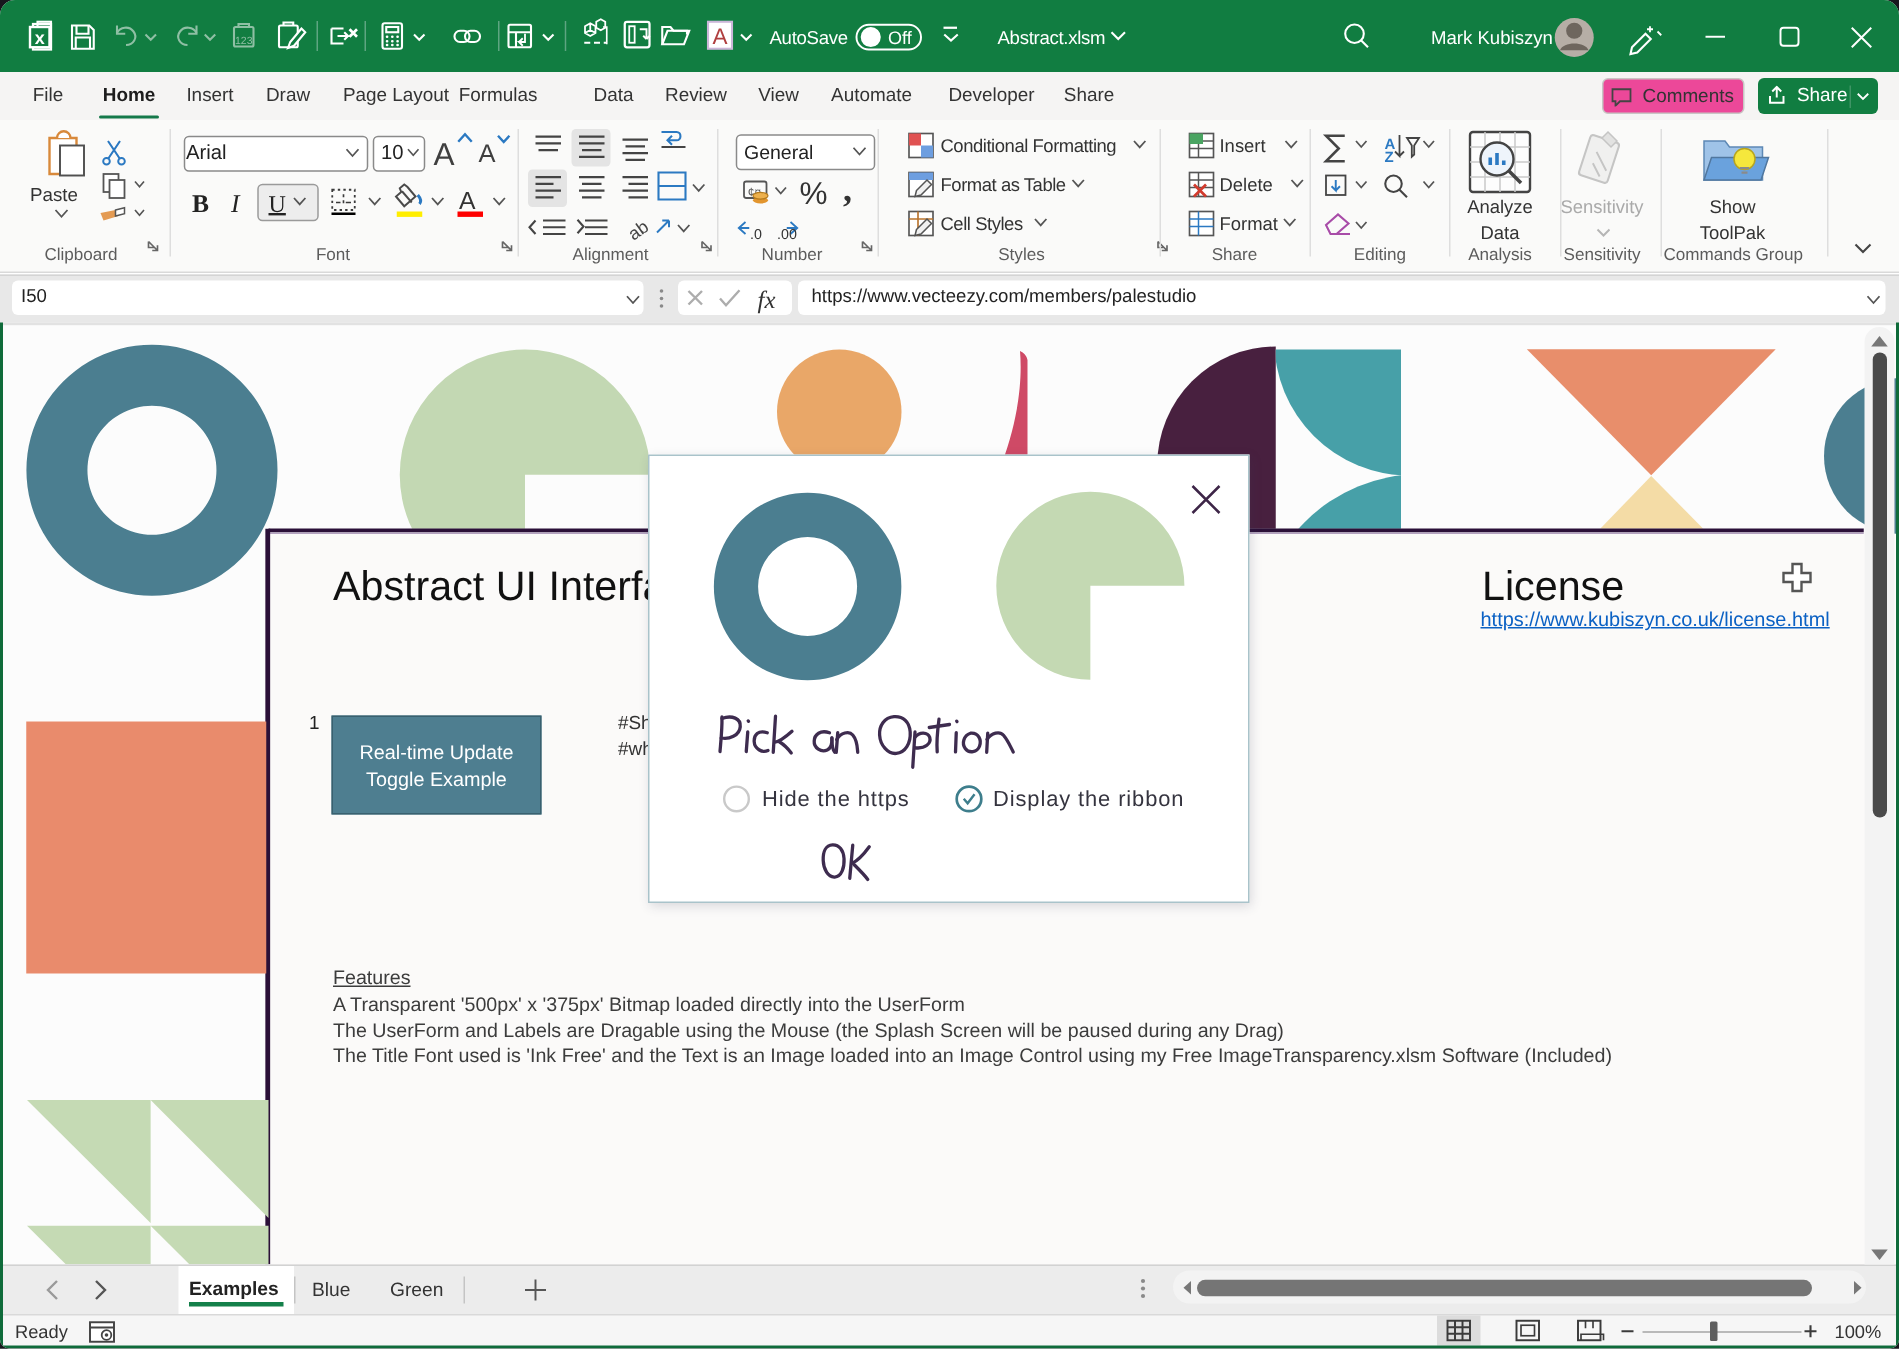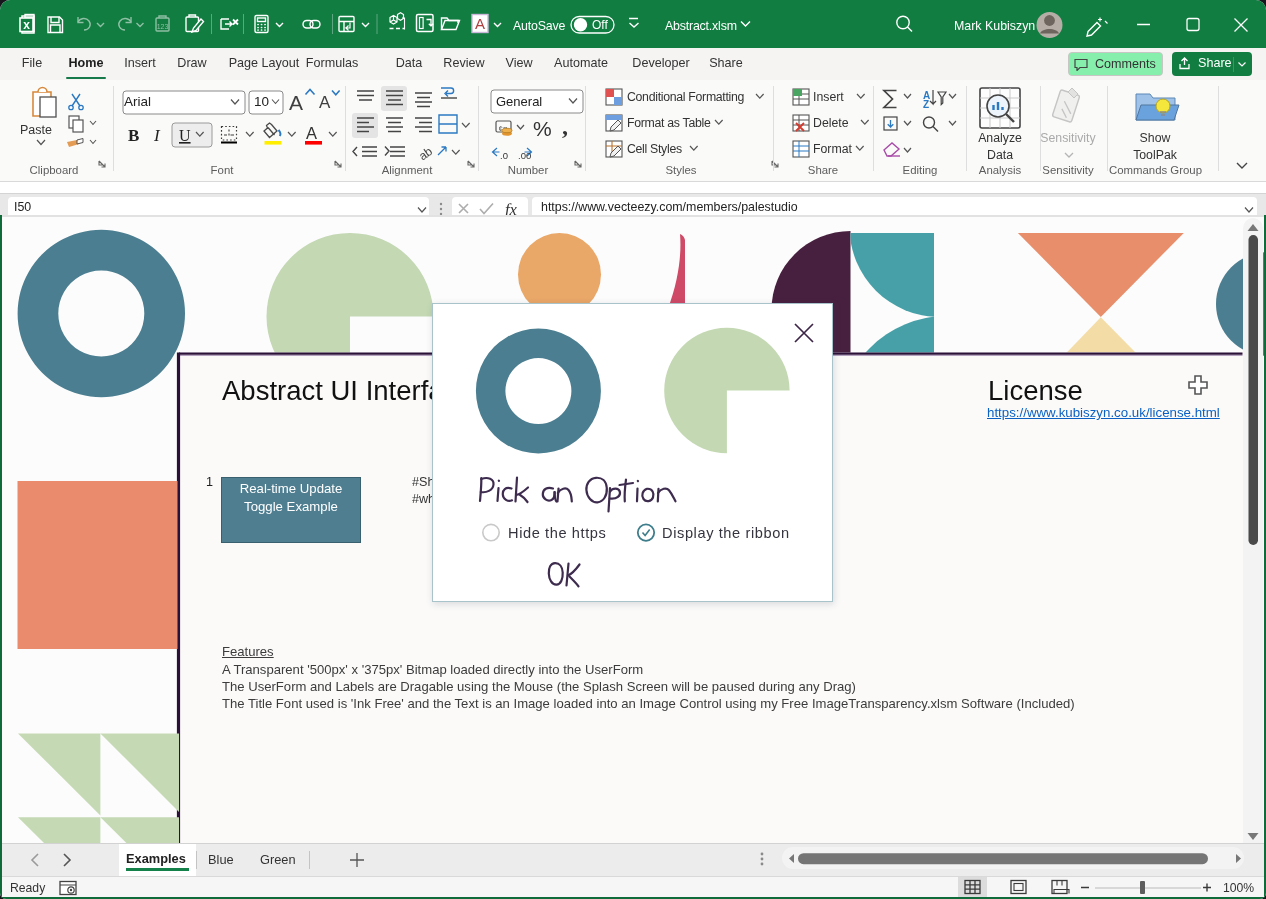--- a/index.html
+++ b/index.html
@@ -10,21 +10,21 @@
 #titlebar{position:absolute;left:0;top:0;width:1266px;height:48px;background:#117d41;}
 #titlebar svg{position:absolute;}
 
 #tabrow{position:absolute;left:0;top:48px;width:1266px;height:32px;background:#f5f4f3;}
 .rtab{position:absolute;top:0;height:32px;line-height:31px;font-size:12.6px;color:#333;text-align:center;}
 
 #ribbon{position:absolute;left:0;top:80px;width:1266px;height:102px;background:#fafaf9;border-bottom:1px solid #d9d9d9;}
 .gsep{position:absolute;top:6px;width:1px;height:85px;background:#dedede;}
 .glabel{position:absolute;top:84px;font-size:11.4px;color:#5c5c5c;text-align:center;}
 
-#fbar{position:absolute;left:0;top:183px;width:1266px;height:32px;background:#e8e8e8;border-top:1px solid #d4d4d4;margin-top:10px;}
+#fbar{position:absolute;left:0;top:183px;width:1266px;height:32px;background:#e8e8e8;border-top:1px solid #d4d4d4;}
 #fbar .box{position:absolute;top:3px;height:23px;background:#fff;border-radius:4px;}
 
 #sheet{position:absolute;left:0;top:217px;width:1266px;height:626px;background:#fcfcfc;}
 
 #dialog{position:absolute;left:432px;top:303px;width:401px;height:299px;background:#fff;border:1px solid #a9c3ca;box-shadow:1px 2px 7px rgba(60,60,90,.18);}
 
 #tabbar{position:absolute;left:2px;top:843px;width:1262px;height:33px;background:#ececec;border-top:1px solid #d2d2d2;}
 
 #statusbar{position:absolute;left:2px;top:876px;width:1262px;height:21px;background:#f6f6f6;border-top:1px solid #d9d9d9;font-size:12px;color:#3b3b3b;}
 
@@ -154,21 +154,21 @@
     <div class="rtab" style="left:170px;width:44px;">Draw</div>
     <div class="rtab" style="left:222px;width:84px;">Page Layout</div>
     <div class="rtab" style="left:298px;width:68px;">Formulas</div>
     <div class="rtab" style="left:390px;width:38px;">Data</div>
     <div class="rtab" style="left:436px;width:56px;">Review</div>
     <div class="rtab" style="left:500px;width:38px;">View</div>
     <div class="rtab" style="left:546px;width:70px;">Automate</div>
     <div class="rtab" style="left:624px;width:74px;">Developer</div>
     <div class="rtab" style="left:706px;width:40px;">Share</div>
     <div class="abs" style="left:66px;top:28.5px;width:40px;height:2.6px;background:#15794a;border-radius:2px;"></div>
-    <div class="abs" style="left:1068px;top:4px;width:95px;height:24px;border:1px solid #c8c6c4;border-radius:4px;background:#86efac;">
+    <div class="abs" style="left:1068px;top:4px;width:95px;height:24px;border:1px solid #c8c6c4;border-radius:4px;background:#ec4899;">
       <svg width="14" height="13" viewBox="0 0 14 13" style="position:absolute;left:5px;top:4.5px;">
         <path d="M1 1.5 h12 v8 h-7 l-3 3 v-3 h-2 z" fill="none" stroke="#444" stroke-width="1.2"></path>
       </svg>
       <span style="position:absolute;left:26px;top:4px;font-size:12.6px;color:#333;">Comments</span>
     </div>
     <div class="abs" style="left:1172px;top:4px;width:80px;height:24px;border-radius:4px;background:#117d41;">
       <svg width="13" height="13" viewBox="0 0 13 13" style="position:absolute;left:6px;top:5px;">
         <path d="M6.5 8 v-6.5 M3.5 4 l3-3 l3 3 M2 7 v4.5 h9 V7" fill="none" stroke="#fff" stroke-width="1.3"></path>
       </svg>
       <span style="position:absolute;left:26px;top:4px;font-size:12.6px;color:#fff;">Share</span>
@@ -450,21 +450,21 @@
       <g fill="#c5dab4">
         <polygon points="18,733.4 100.4,733.4 100.4,815.4"></polygon>
         <polygon points="100.4,733.4 179,733.4 179,812"></polygon>
         <polygon points="18,817.2 100.4,817.2 100.4,843 44,843"></polygon>
         <polygon points="100.4,817.2 179,817.2 179,843 126.4,843"></polygon>
       </g>
     </svg>
     
     <div class="t" style="left:222px;top:158px;font-size:27.5px;color:#111;">Abstract UI Interface</div>
     <div class="t" style="left:206px;top:258px;font-size:12.6px;color:#222;">1</div>
-    <div class="abs" style="left:221px;top:260px;width:140px;height:66px;background:#4e7e90;border:1px solid #39606f;color:#fff;font-size:13.2px;text-align:center;line-height:18px;padding-top:2px;">Real-time Update<br>Toggle Example</div>
+    <div class="abs" style="left:221px;top:260px;width:140px;height:66px;background:#4e7e90;border:1px solid #39606f;color:#fff;font-size:13.2px;text-align:center;line-height:18px;padding-top:15px;">Real-time Update<br>Toggle Example</div>
     <div class="t" style="left:412px;top:258px;font-size:12.6px;color:#333;">#Show</div>
     <div class="t" style="left:412px;top:275px;font-size:12.6px;color:#333;">#what</div>
     <div class="t" style="left:988px;top:158px;font-size:27.5px;color:#111;">License</div>
     <div class="t" style="left:987px;top:188px;font-size:13.3px;"><a style="color:#0b61c4;text-decoration:underline;">https://www.kubiszyn.co.uk/license.html</a></div>
     <svg width="22" height="22" viewBox="0 0 22 22" style="position:absolute;left:1187px;top:157px;">
       <path d="M8 2 h6 v6 h6 v6 h-6 v6 h-6 v-6 h-6 v-6 h6 z" fill="#fff" stroke="#555" stroke-width="1.6"></path>
     </svg>
     <div class="t" style="left:222px;top:426.5px;font-size:13.1px;color:#3c3c3c;text-decoration:underline;">Features</div>
     <div class="t" style="left:222px;top:443.5px;font-size:13.1px;color:#3c3c3c;line-height:17.2px;">A Transparent '500px' x '375px' Bitmap loaded directly into the UserForm<br>The UserForm and Labels are Dragable using the Mouse (the Splash Screen will be paused during any Drag)<br>The Title Font used is 'Ink Free' and the Text is an Image loaded into an Image Control using my Free ImageTransparency.xlsm Software (Included)</div>
   </div>

